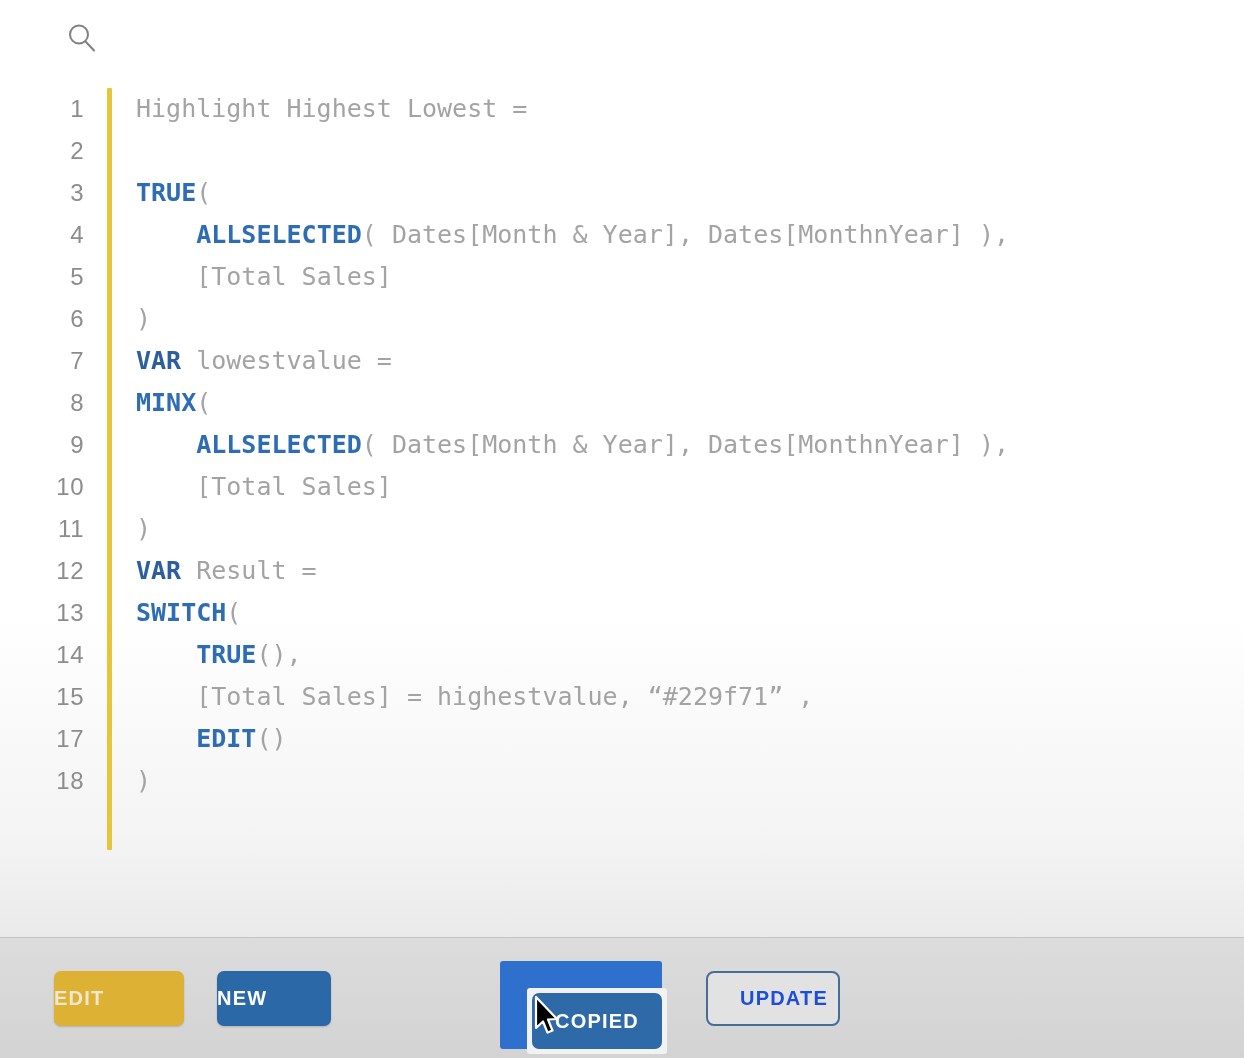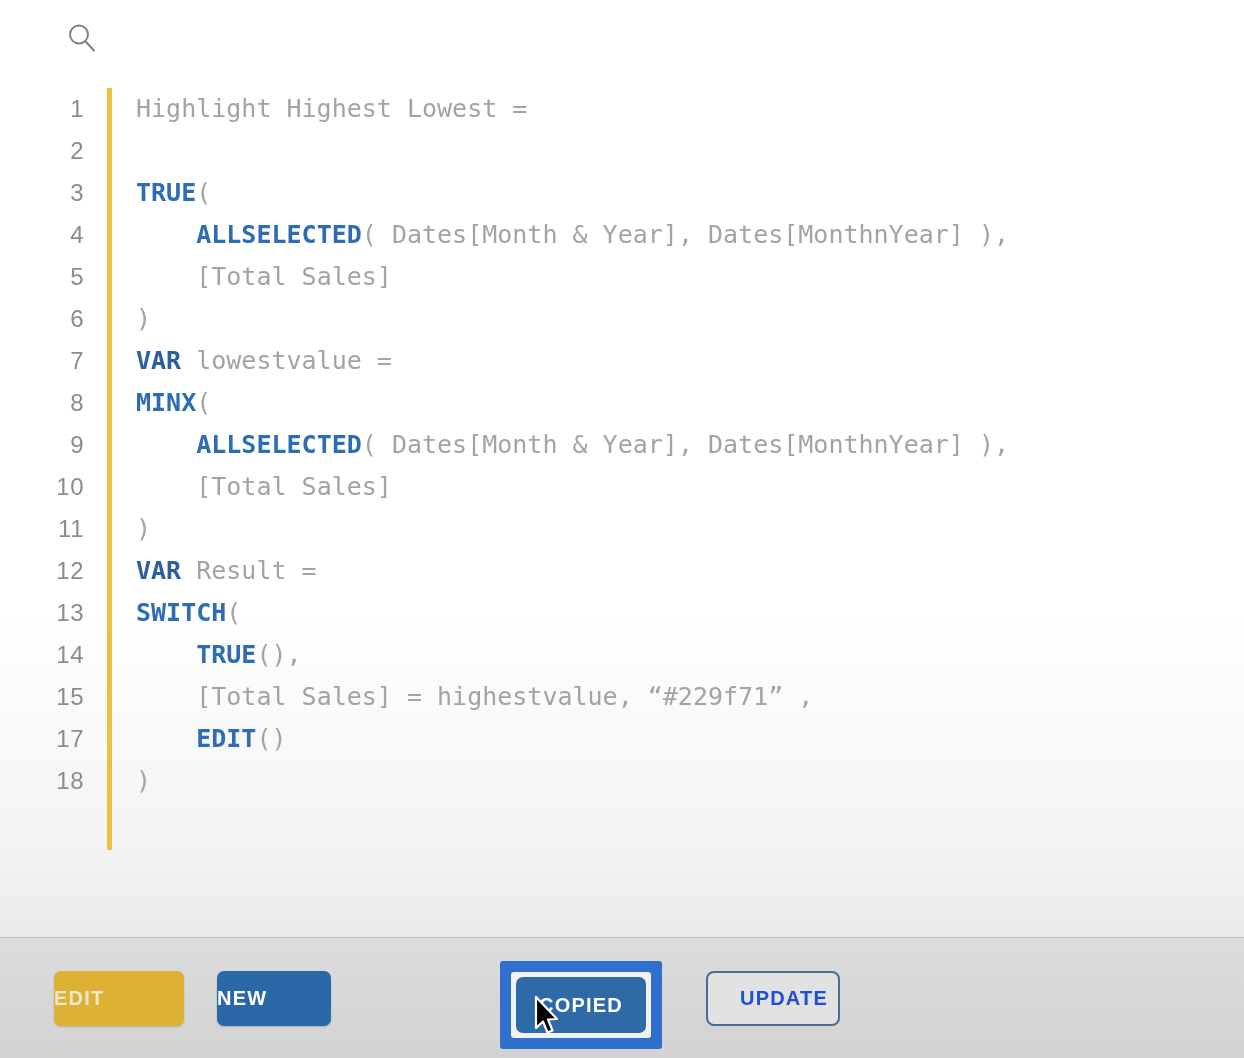--- a/index.html
+++ b/index.html
@@ -159,21 +159,21 @@
   
   .copied-wrap {
     position: absolute;
     left: 500px;
     top: 961px;
     width: 162px;
     height: 88px;
     background: #2e70cc;
     border-radius: 3px;
     box-sizing: border-box;
-    padding: 11px;
+    padding: 27px;
     cursor: pointer;
   }
   .copied-inner-gap {
     width: 140px;
     height: 66px;
     background: #f2f2f2;
     border-radius: 3px;
     box-sizing: border-box;
     padding: 5px;
   }

